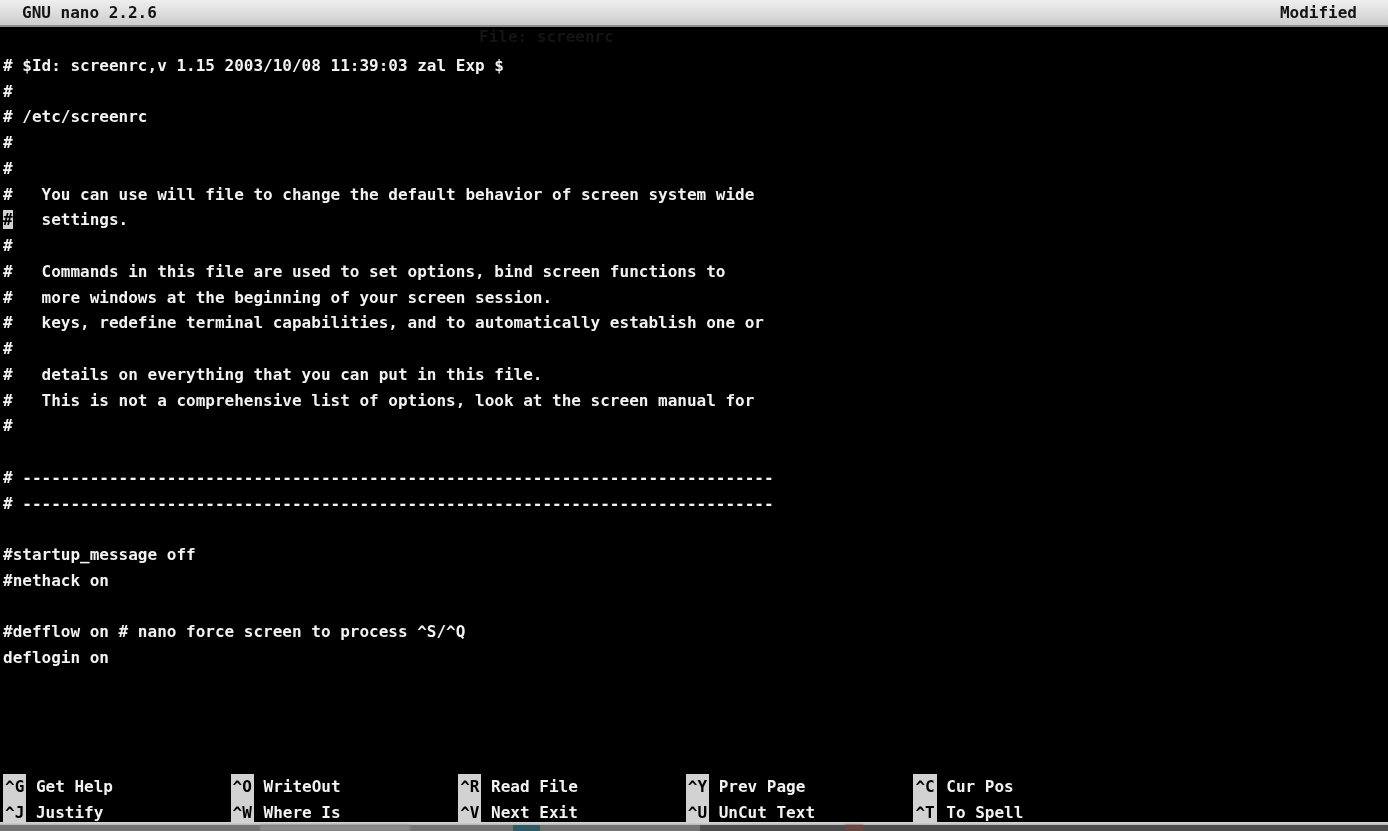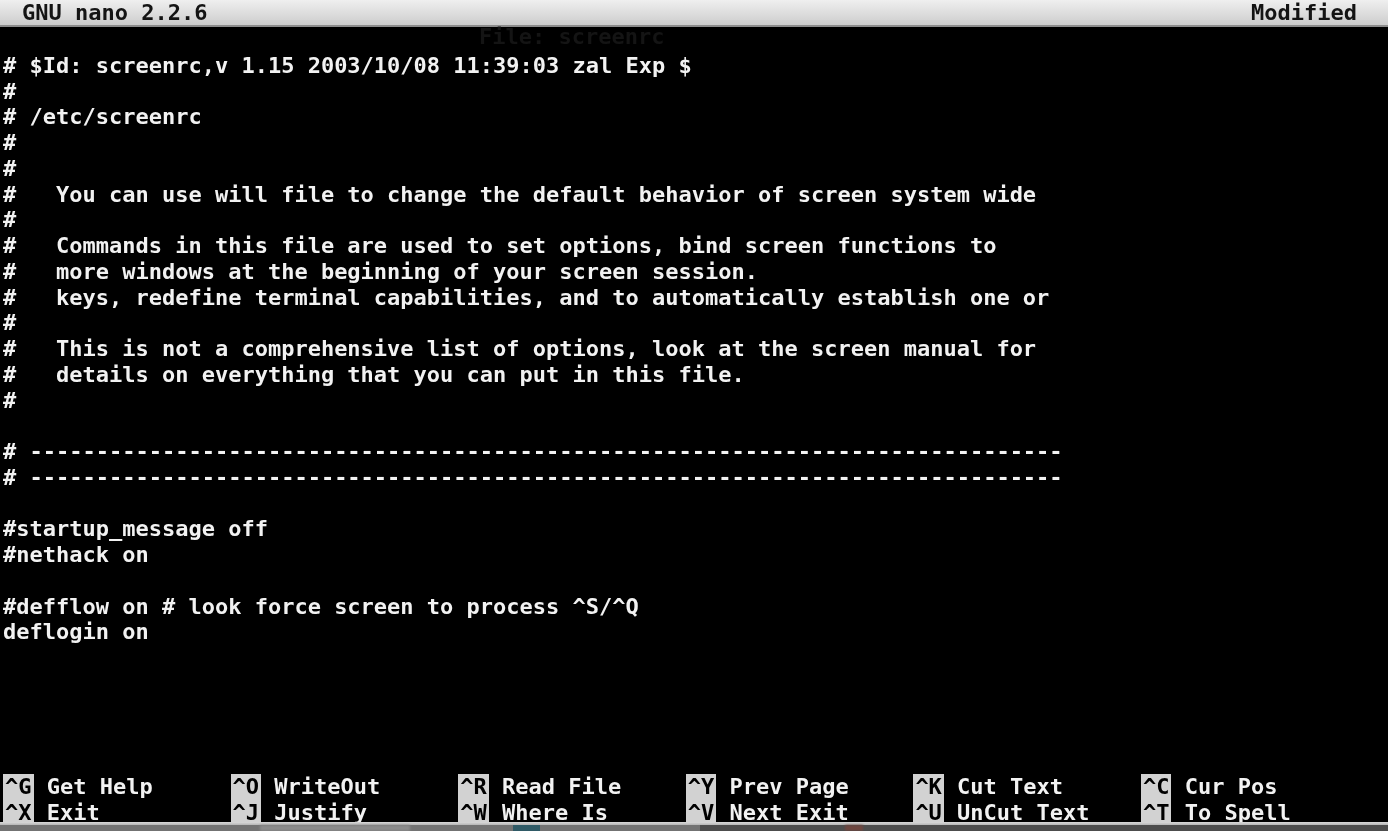--- a/index.html
+++ b/index.html
@@ -8,21 +8,21 @@
     background: #000;
   }
   .screen {
     position: relative;
     width: 1388px;
     height: 831px;
     background: #000000;
     overflow: hidden;
     font-family: "DejaVu Sans Mono", "Liberation Mono", monospace;
     font-weight: bold;
-    font-size: 22px;
+    font-size: 16px;
     color: #f2f2f2;
   }
   
   .titlebar {
     position: absolute;
     top: 0; left: 0; right: 0;
     height: 25px;
     background: linear-gradient(#efefef, #cdcdcd);
     border-bottom: 2px solid #8d8d8d;
     color: #141414;
@@ -111,51 +111,50 @@
   </div>
 
   <div class="content">
       <div class="line"></div>
       <div class="line"># $Id: screenrc,v 1.15 2003/10/08 11:39:03 zal Exp $</div>
       <div class="line">#</div>
       <div class="line"># /etc/screenrc</div>
       <div class="line">#</div>
       <div class="line">#</div>
       <div class="line">#   You can use will file to change the default behavior of screen system wide</div>
+      <div class="line"><span class="cursor">#</span>   settings.</div>
       <div class="line">#</div>
       <div class="line">#   Commands in this file are used to set options, bind screen functions to</div>
       <div class="line">#   more windows at the beginning of your screen session.</div>
       <div class="line">#   keys, redefine terminal capabilities, and to automatically establish one or</div>
       <div class="line">#</div>
+      <div class="line">#   details on everything that you can put in this file.</div>
       <div class="line">#   This is not a comprehensive list of options, look at the screen manual for</div>
-      <div class="line">#   details on everything that you can put in this file.</div>
       <div class="line">#</div>
       <div class="line"></div>
       <div class="line"># ------------------------------------------------------------------------------</div>
       <div class="line"># ------------------------------------------------------------------------------</div>
       <div class="line"></div>
       <div class="line">#startup_message off</div>
       <div class="line">#nethack on</div>
       <div class="line"></div>
-      <div class="line">#defflow on # look force screen to process ^S/^Q</div>
+      <div class="line">#defflow on # nano force screen to process ^S/^Q</div>
       <div class="line">deflogin on</div>
       <div class="line"></div>
     </div>
 
   <div class="shortcuts">
       <div class="sc-row">
         <div class="sc-cell"><span class="sc-key">^G</span><span> Get Help</span></div>
         <div class="sc-cell"><span class="sc-key">^O</span><span> WriteOut</span></div>
         <div class="sc-cell"><span class="sc-key">^R</span><span> Read File</span></div>
         <div class="sc-cell"><span class="sc-key">^Y</span><span> Prev Page</span></div>
-        <div class="sc-cell"><span class="sc-key">^K</span><span> Cut Text</span></div>
         <div class="sc-cell"><span class="sc-key">^C</span><span> Cur Pos</span></div>
       </div>
       <div class="sc-row">
-        <div class="sc-cell"><span class="sc-key">^X</span><span> Exit</span></div>
         <div class="sc-cell"><span class="sc-key">^J</span><span> Justify</span></div>
         <div class="sc-cell"><span class="sc-key">^W</span><span> Where Is</span></div>
         <div class="sc-cell"><span class="sc-key">^V</span><span> Next Exit</span></div>
         <div class="sc-cell"><span class="sc-key">^U</span><span> UnCut Text</span></div>
         <div class="sc-cell"><span class="sc-key">^T</span><span> To Spell</span></div>
       </div>
     </div>
 
   <div class="window-edge"></div>
   <div class="behind-strip">

